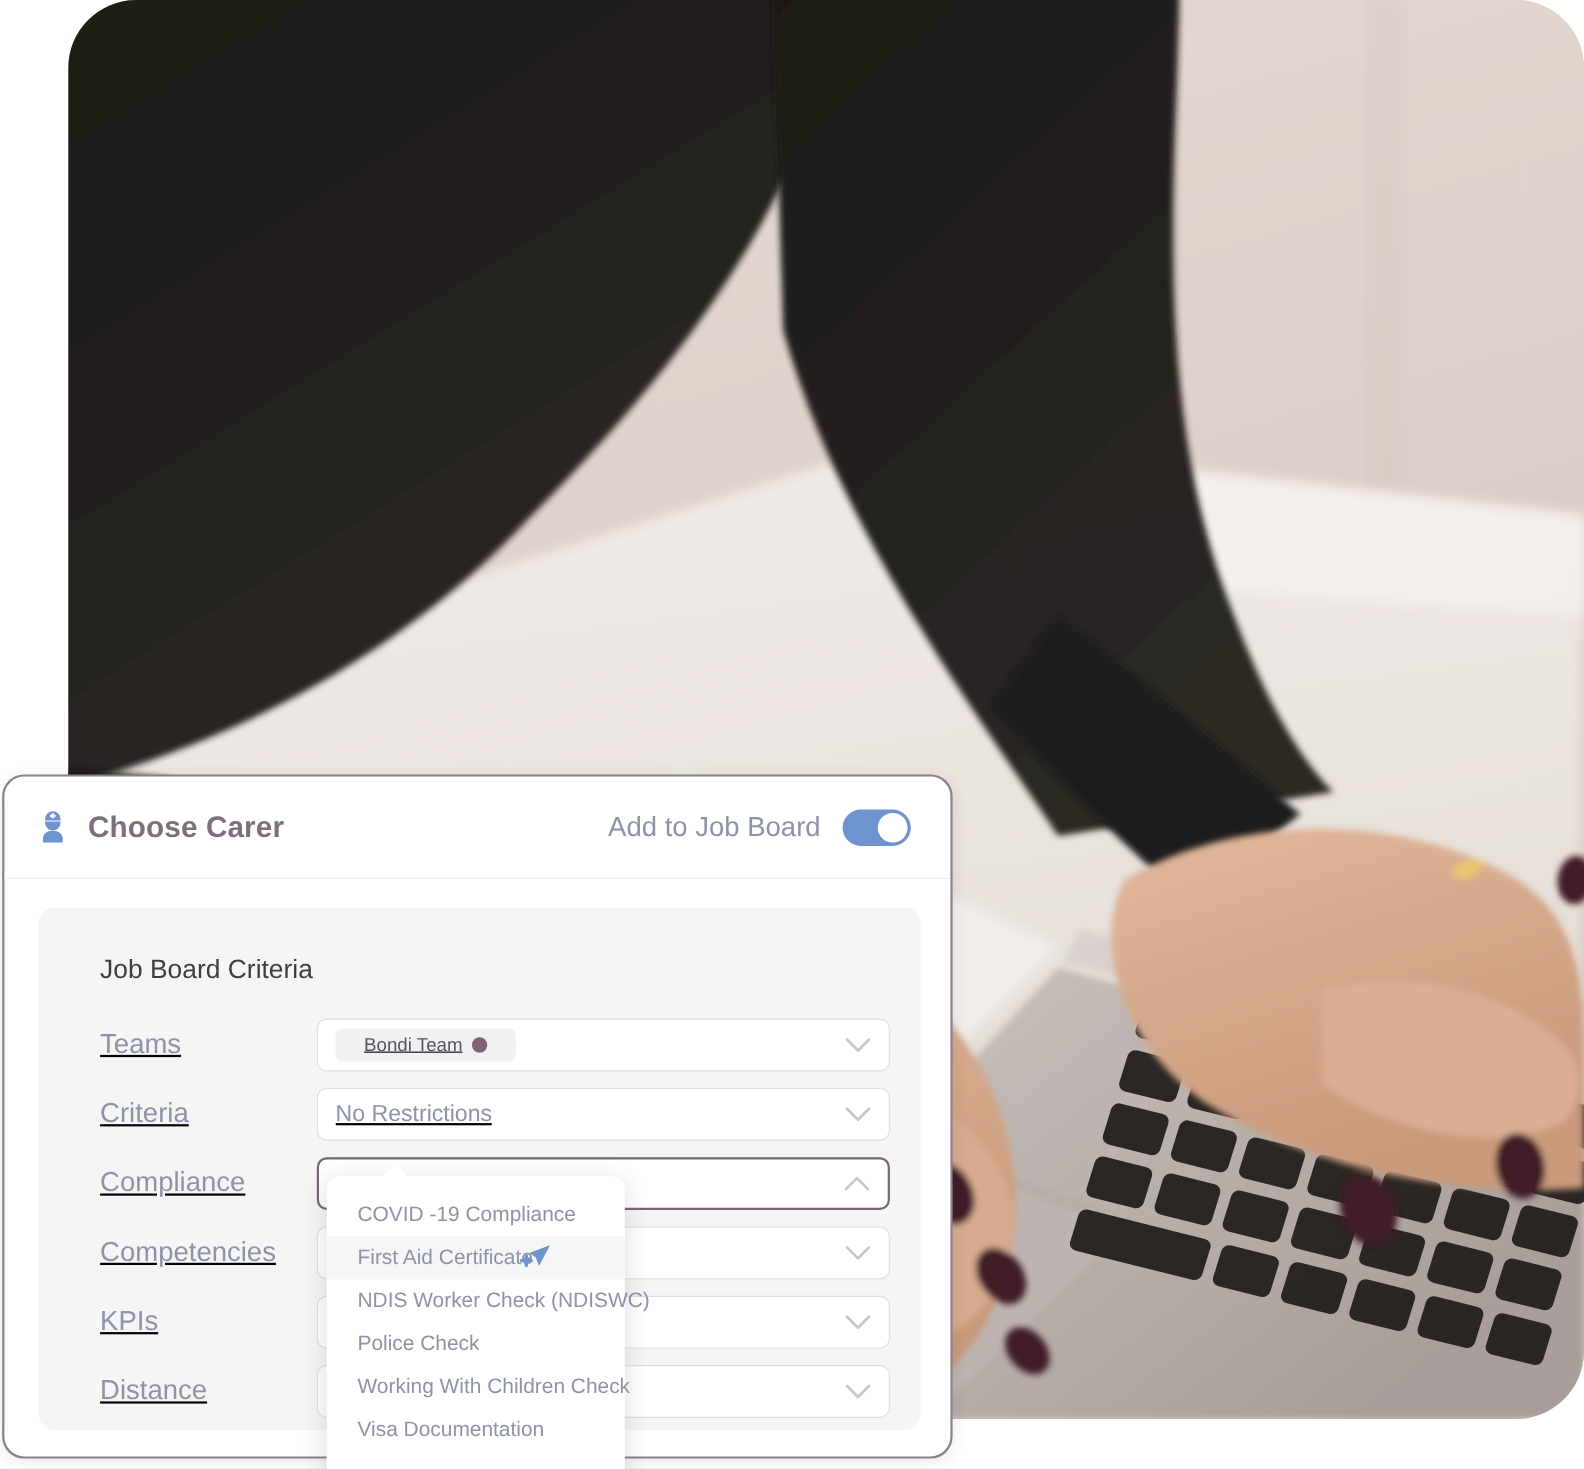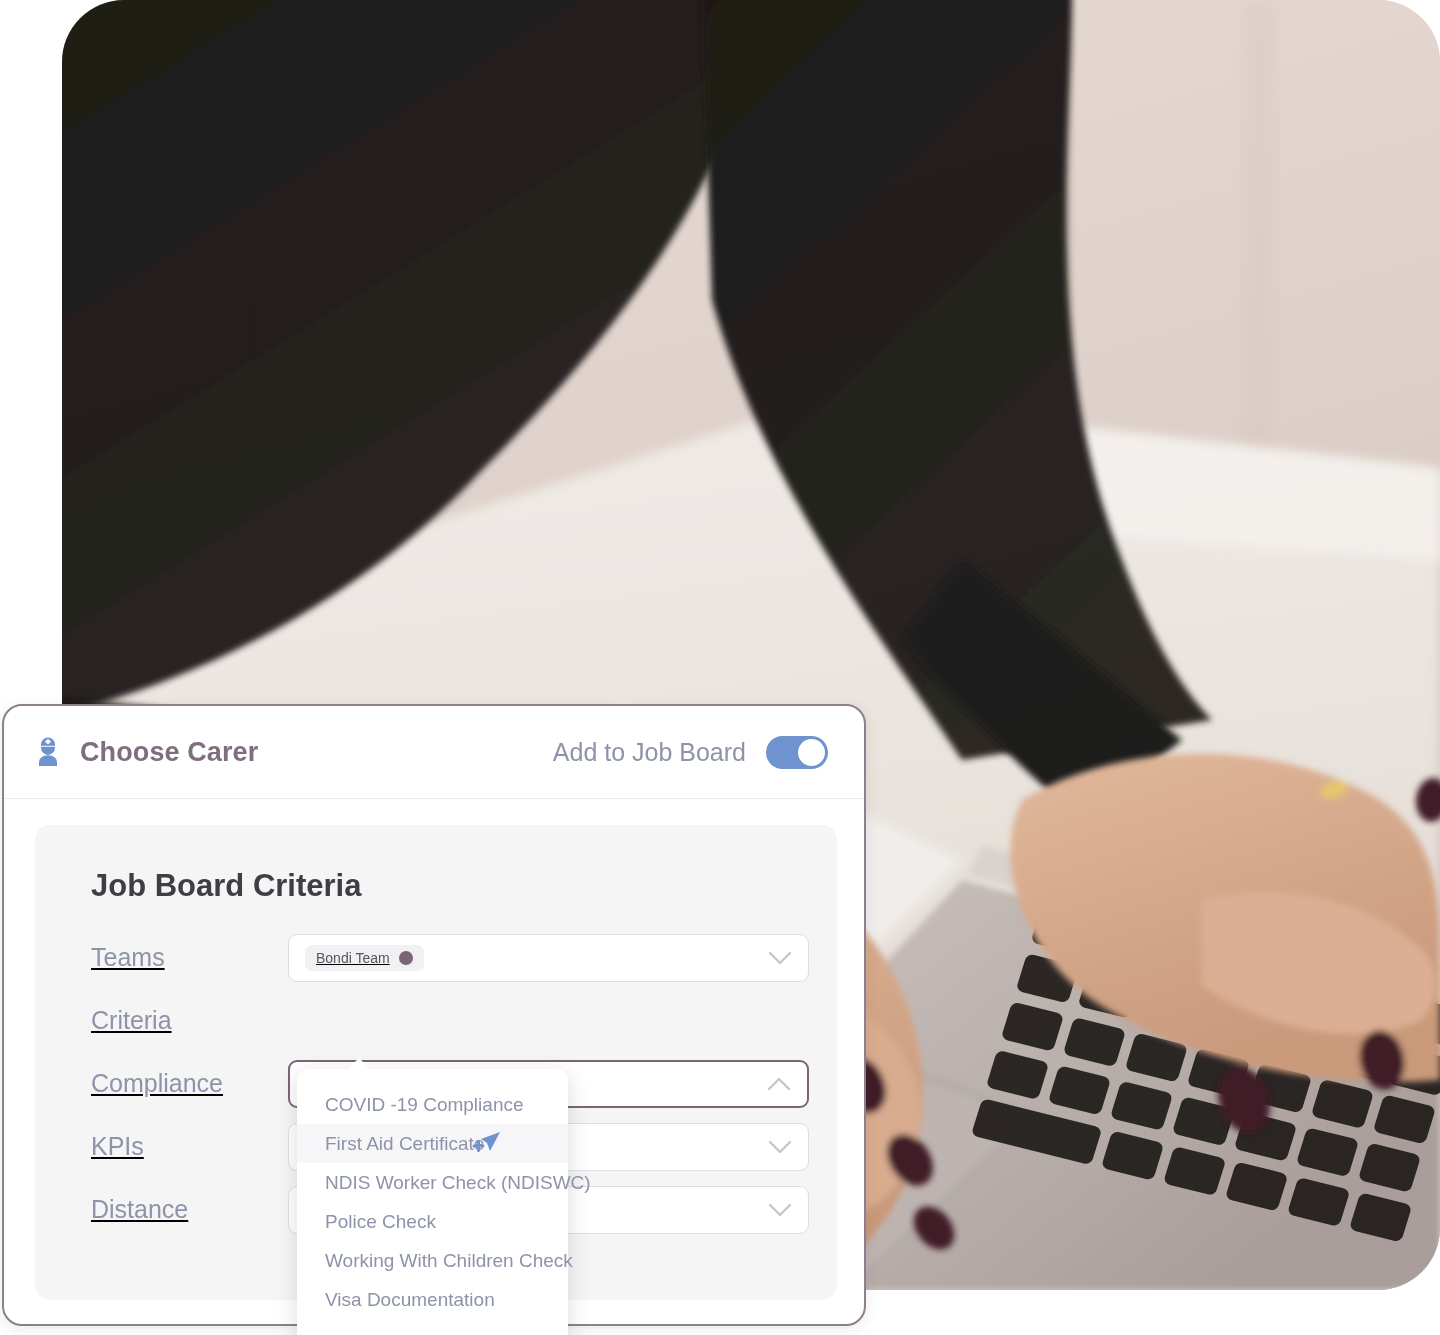--- a/index.html
+++ b/index.html
@@ -97,22 +97,22 @@
   .panel-body { padding: 26px 27px 0 31px; position: relative; }
 
   .criteria-box {
     background: #f5f5f6;
     border-radius: 15px;
     padding: 26px 28px 30px 28px;
     height: 475px;
   }
 
   .criteria-title {
-    font-size: 31px;
-    font-weight: bold;
+    font-size: 24px;
+    font-weight: normal;
     color: #3e3e44;
     margin: 17px 0 22px 28px;
   }
 
   .field-row {
     display: flex;
     align-items: center;
     height: 63px;
     text-decoration: underline;
   }
@@ -143,22 +143,22 @@
     white-space: nowrap;
     overflow: hidden;
   }
 
   .chip {
     display: inline-flex;
     align-items: center;
     gap: 9px;
     background: #f1f1f3;
     border-radius: 7px;
-    padding: 5px 11px;
-    font-size: 14px;
+    padding: 5px 26px;
+    font-size: 17px;
     color: #55555e;
     white-space: nowrap;
   }
   .chip .dot {
     width: 14px; height: 14px; border-radius: 50%;
     background: #7a6478; display:inline-block;
   }
 
   .chev {
     position: absolute;
@@ -382,34 +382,53 @@
             <span class="chev">
               <svg viewBox="0 0 24 14">
                   <path d="M2 2 L12 12 L22 2" fill="none" stroke="#c6c6cc" stroke-width="2.4" stroke-linecap="round" stroke-linejoin="round"></path>
                 </svg>
             </span>
           </div>
         </div>
 
         <div class="field-row">
           <div class="field-label">Criteria</div>
+          <div class="field-control">
+            <span class="field-value">No Restrictions</span>
+            <span class="chev">
+              <svg viewBox="0 0 24 14">
+                  <path d="M2 2 L12 12 L22 2" fill="none" stroke="#c6c6cc" stroke-width="2.4" stroke-linecap="round" stroke-linejoin="round"></path>
+                </svg>
+            </span>
+          </div>
         </div>
 
         <div class="field-row">
           <div class="field-label">Compliance</div>
           <div class="field-control active">
             <span class="field-value"></span>
             <span class="chev">
               <svg viewBox="0 0 24 14">
                   <path d="M2 12 L12 2 L22 12" fill="none" stroke="#c6c6cc" stroke-width="2.4" stroke-linecap="round" stroke-linejoin="round"></path>
                 </svg>
             </span>
           </div>
         </div>
 
+        <div class="field-row">
+          <div class="field-label">Competencies</div>
+          <div class="field-control">
+            <span class="field-value"></span>
+            <span class="chev">
+              <svg viewBox="0 0 24 14">
+                  <path d="M2 2 L12 12 L22 2" fill="none" stroke="#c6c6cc" stroke-width="2.4" stroke-linecap="round" stroke-linejoin="round"></path>
+                </svg>
+            </span>
+          </div>
+        </div>
 
         <div class="field-row">
           <div class="field-label">KPIs</div>
           <div class="field-control">
             <span class="field-value"></span>
             <span class="chev">
               <svg viewBox="0 0 24 14">
                   <path d="M2 2 L12 12 L22 2" fill="none" stroke="#c6c6cc" stroke-width="2.4" stroke-linecap="round" stroke-linejoin="round"></path>
                 </svg>
             </span>

